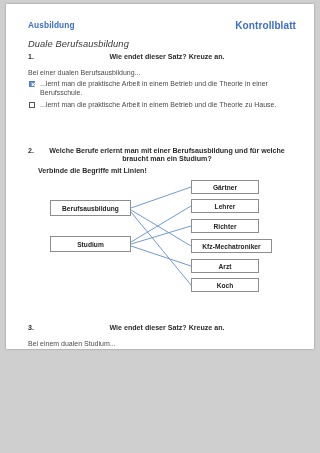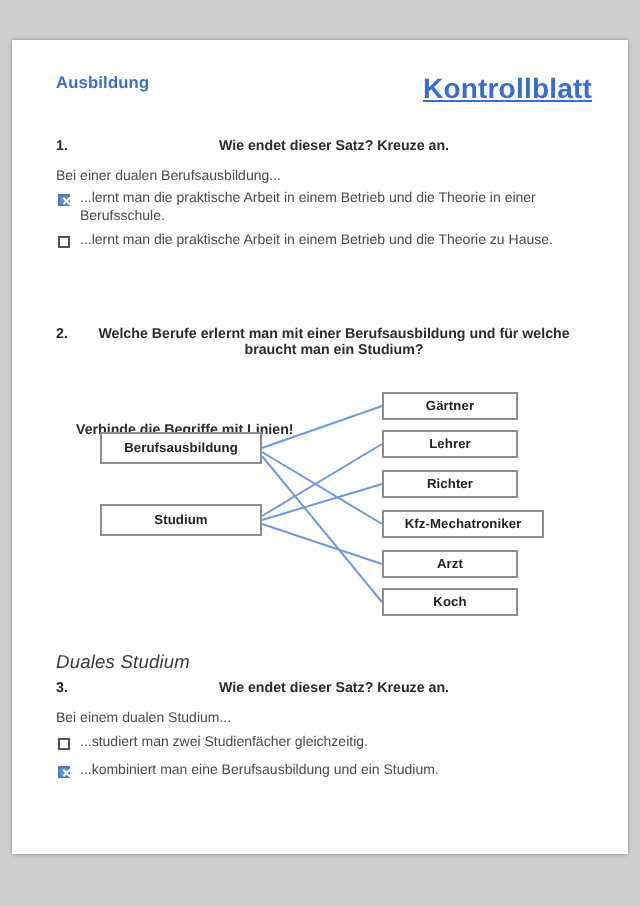--- a/index.html
+++ b/index.html
@@ -3,47 +3,47 @@
 <meta charset="utf-8">
 <style>
   html,body{margin:0;padding:0;}
   body{
     width:320px;height:453px;overflow:hidden;
     background:#cfcfcf;
     font-family:"Liberation Sans", sans-serif;
     -webkit-font-smoothing:antialiased;
   }
   .page{
-    position:absolute;left:6px;top:20px;width:308px;height:407px;
+    position:absolute;left:6px;top:4px;width:308px;height:345px;
     background:#ffffff;
     box-shadow:0 0 2px rgba(0,0,0,.35);
     overflow:hidden;
   }
   .inner{position:absolute;left:22px;top:0;width:268px;height:445px;}
 
   
   .hdr{position:absolute;top:16px;left:0;width:268px;height:12px;}
   .hdr .left{position:absolute;left:0;top:0;color:#3b6ec9;font-weight:bold;font-size:8.3px;letter-spacing:.1px;}
-  .hdr .right{position:absolute;right:0;top:0;color:#3b6ec9;font-weight:bold;font-size:14px;letter-spacing:.1px;text-decoration:underline;}
+  .hdr .right{position:absolute;right:0;top:0;color:#3b6ec9;font-weight:bold;font-size:10px;letter-spacing:.1px;}
 
   .sect-title{
     position:absolute;left:0;font-style:italic;font-size:9.3px;color:#3a3a3a;
     letter-spacing:.1px;
   }
   .qnum{
     position:absolute;left:0;font-size:7.1px;font-weight:bold;color:#2b2b2b;
     width:268px;line-height:8.4px;
   }
   .qnum .n{position:absolute;left:0;top:0;}
   .qnum .t{display:block;margin-left:10px;text-align:center;}
   .lead{
     position:absolute;left:0;font-size:7px;color:#4a4a4a;line-height:8.5px;
   }
   .subinstr{
-    position:absolute;left:10px;font-size:7.1px;font-weight:bold;color:#2b2b2b;margin-top:28px;
+    position:absolute;left:10px;font-size:7.1px;font-weight:bold;color:#2b2b2b;
   }
 
   
   .opt{position:absolute;left:0;width:268px;}
   .box{
     position:absolute;left:1px;top:0.5px;width:6px;height:6px;
     border:1px solid #555;background:#fff;box-sizing:border-box;
   }
   .box.checked{
     background:#5b8fd4;border:1px solid #4b7cc0;
@@ -85,20 +85,21 @@
 <body>
 
 <div class="page">
  <div class="inner">
 
   <div class="hdr">
     <span class="left">Ausbildung</span>
     <span class="right">Kontrollblatt</span>
   </div>
 
+  <div class="sect-title" style="top:35px;">Duale Berufsausbildung</div>
   <div class="qnum" style="top:49px;">
     <span class="n">1.</span>
     <span class="t">Wie endet dieser Satz? Kreuze an.</span>
   </div>
   <div class="lead" style="top:65px;">Bei einer dualen Berufsausbildung...</div>
 
   <div class="opt" style="top:76px;">
     <span class="box checked"></span>
     <span class="txt">...lernt man die praktische Arbeit in einem Betrieb und die Theorie in einer Berufsschule.</span>
   </div>
@@ -145,21 +146,20 @@
           <span>Kfz-Mechatroniker</span>
         </div>
     <div class="nodebox" style="left:163px;top:79px;width:68px;height:14px;">
           <span>Arzt</span>
         </div>
     <div class="nodebox" style="left:163px;top:98px;width:68px;height:14px;">
           <span>Koch</span>
         </div>
   </div>
 
-  <div class="sect-title" style="top:306px;">Duales Studium</div>
   <div class="qnum" style="top:320px;">
     <span class="n">3.</span>
     <span class="t">Wie endet dieser Satz? Kreuze an.</span>
   </div>
   <div class="lead" style="top:336px;">Bei einem dualen Studium...</div>
 
   <div class="opt" style="top:348px;">
     <span class="box"></span>
     <span class="txt">...studiert man zwei Studienfächer gleichzeitig.</span>
   </div>

